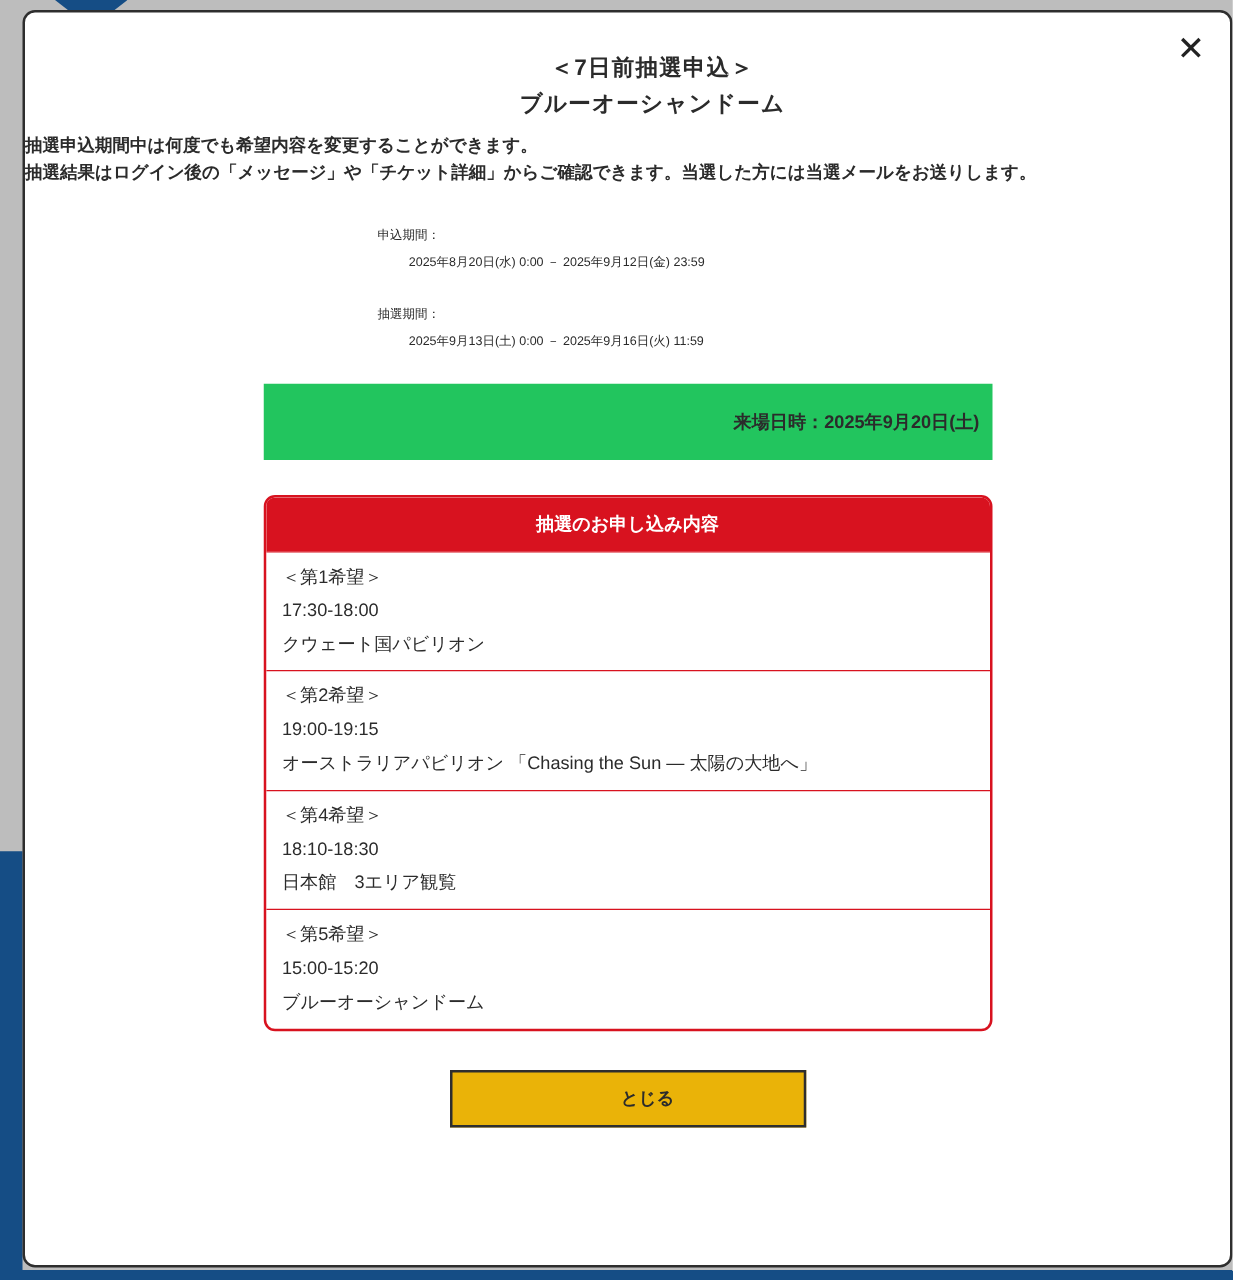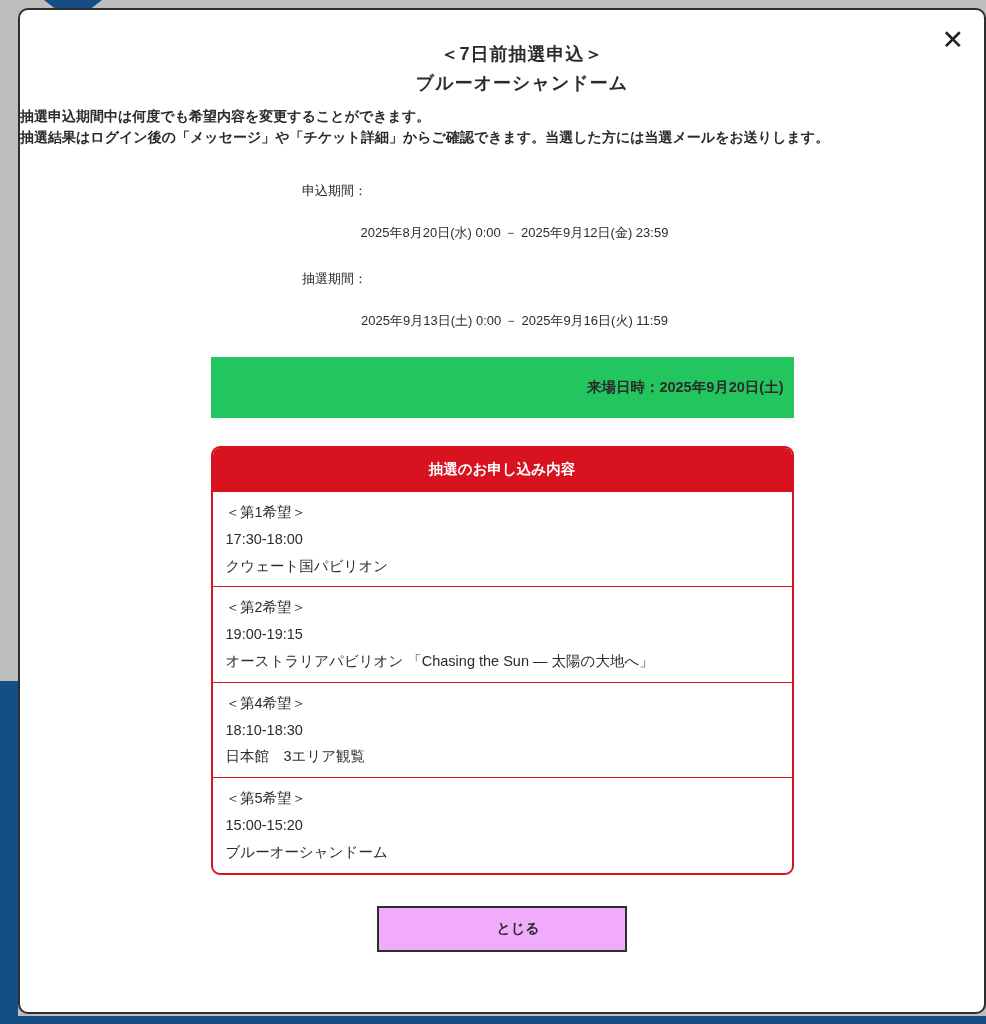--- a/index.html
+++ b/index.html
@@ -47,25 +47,25 @@
     font-size: 18px; font-weight: 700; line-height: 1.6;
     letter-spacing: 1px;
     padding-left: 40px;
   }
   .description {
     margin-top: 8px;
     font-size: 14px; font-weight: 700; line-height: 1.55;
   }
   .periods {
     width: 400px; margin: 32px auto 0;
-    font-size: 13px; font-weight: 500;
+    font-size: 10px; font-weight: 500;
   }
   .period { margin-bottom: 26px; }
   .period-label { line-height: 1.5; }
-  .period-range { padding-left: 25px; margin-top: 23px; line-height: 1.5; text-align: center; }
+  .period-range { padding-left: 25px; margin-top: 7px; line-height: 1.5; }
 
   .visit-banner {
     width: 583px; margin: 18px auto 0;
     background: #22c55e;
     padding: 21px 10px;
     text-align: right;
     font-size: 14.5px; font-weight: 700;
   }
   .app-box {
     width: 583px; margin: 28px auto 0;
@@ -83,23 +83,23 @@
   }
   .app-item {
     padding: 7px 13px;
     font-size: 14.5px; line-height: 1.85;
     border-top: 1.5px solid #d8121f;
   }
   .app-item:first-of-type { border-top: none; }
 
   .close-button {
     display: block;
-    width: 250px; height: 46px;
+    width: 285px; height: 46px;
     margin: 31px auto 0;
-    background: #f0abfc;
+    background: #eab308;
     border: 2px solid #2e2e2e;
     font-size: 14px; font-weight: 700;
     color: #2b2b2b;
     cursor: pointer;
     font-family: inherit;
     padding-left: 32px;
   }
 </style>
 </head>
 <body>

